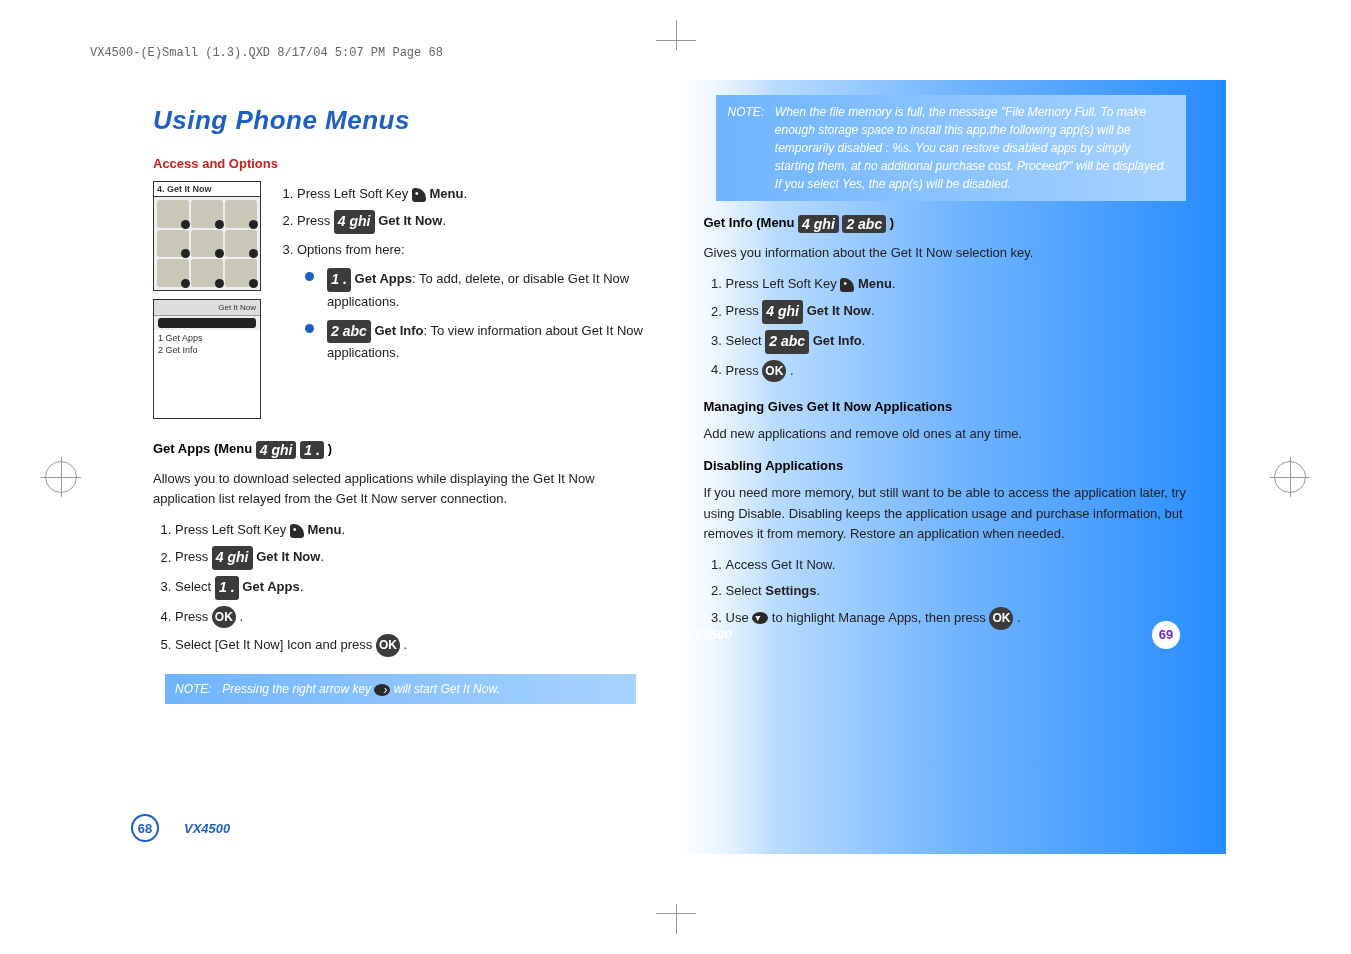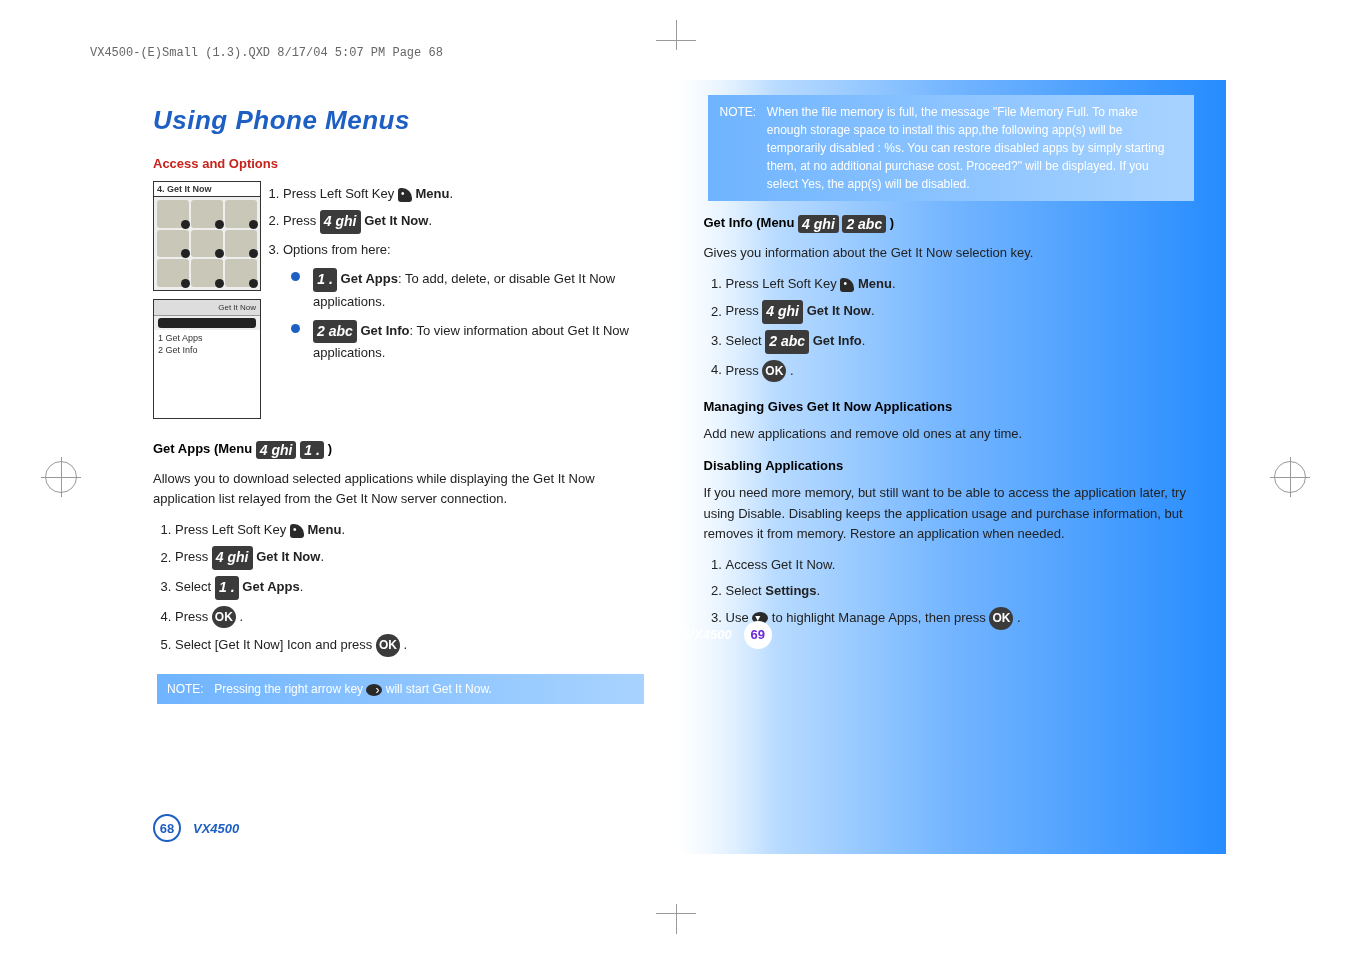--- a/index.html
+++ b/index.html
@@ -132,21 +132,21 @@
   }
   h3.sect {
     color: #c8221c;
     font-size: 13px;
     font-weight: bold;
     margin: 14px 0 10px 0;
   }
   h3.sect.dark { color: #000; }
   .body { font-size: 13px; line-height: 1.55; color: #222; }
 
-  .two-col { display: flex; }
+  .two-col { display: flex; gap: 14px; }
   .screens { width: 108px; flex: 0 0 108px; }
   .screen {
     border: 1.5px solid #333;
     background: #eee;
     height: 110px;
     margin-bottom: 8px;
     font-size: 9px;
     box-sizing: border-box;
     display:flex;
     flex-direction:column;
@@ -255,41 +255,43 @@
     color:#fff;
     position:absolute;
     right:3px;top:-3px;
     font-size:12px;
   }
   .navkey.down::after{content:"▾";left:3px;top:-2px;font-size:10px;}
 
   .notebox {
     background: linear-gradient(90deg, #6fb4ff, #a8d3ff);
     color: #fff;
+    font-style: italic;
     font-size: 12px;
     padding: 8px 12px;
-    margin: 14px 4px;
+    margin: 14px 12px;
     line-height: 1.5;
   }
   .notebox .lbl { font-weight: normal; display:inline-block; width:44px; vertical-align:top;}
   .notebox .txt { display:inline-block; width: calc(100% - 50px); vertical-align:top;}
   .notebox.small { padding: 6px 10px; }
 
   .page-footer {
     position: absolute;
     bottom: 12px;
     font-weight: bold;
     font-style: italic;
     color: #1d5fc2;
     font-size: 13px;
     display: flex;
     align-items: center;
-    gap: 12px;
-  }
-  .page-footer.left { left: 28px; }
+    gap: 25px;
+    justify-content: space-between;
+  }
+  .page-footer.left { left: 6px; }
   .page-footer.right { right: 18px; color:#fff;}
   .page-num {
     display: inline-flex;
     width: 24px; height: 24px;
     border: 2px solid #1d5fc2;
     border-radius: 50%;
     align-items: center;
     justify-content: center;
     font-style: normal;
     background:#fff;

